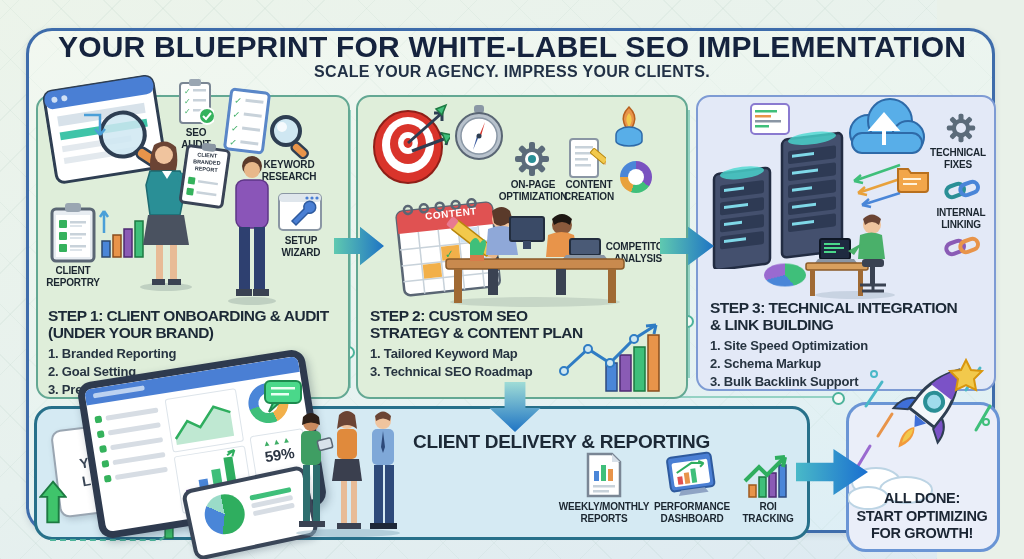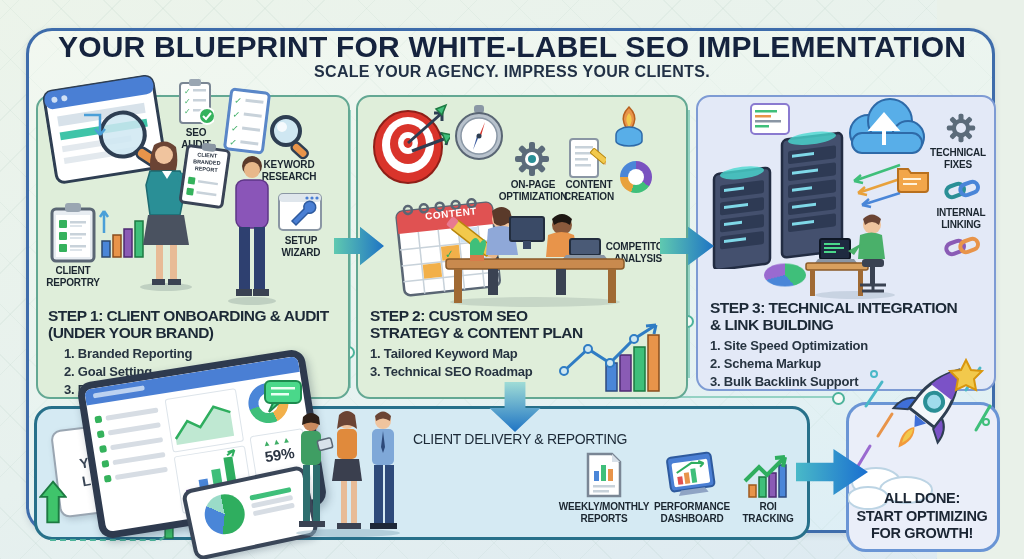--- a/index.html
+++ b/index.html
@@ -211,21 +211,21 @@
         <rect x="15" y="74" width="11" height="62" fill="#2e4070"></rect>
         <rect x="30" y="74" width="11" height="62" fill="#2e4070"></rect>
         <path d="M12 136 h16 v7 h-16 z M29 136 h16 v7 h-16 z" fill="#3a4252"></path>
       </svg>
     </div>
 
     <div class="abs step-head" style="left:10px;top:210px;width:296px;">
       <span>STEP 1: CLIENT ONBOARDING &amp; AUDIT</span>
       <span>(UNDER YOUR BRAND)</span>
     </div>
-    <div class="abs step-items" style="left:26px;top:248px;">
+    <div class="abs step-items" style="left:10px;top:248px;">
       <div>1. Branded Reporting</div>
       <div>2. Goal Setting</div>
       <div>3. Preliminary Analysis</div>
     </div>
   </div>
 
   <div class="panel panel-green" style="left:356px;top:95px;width:328px;height:300px;">
 
     <div class="abs" style="left:12px;top:6px;width:80px;height:86px;">
       <svg width="80" height="86" viewBox="0 0 80 86">
@@ -641,21 +641,21 @@
         <circle cx="90" cy="14" r="8" fill="#f0c49e"></circle>
         <path d="M82 9 q8 -9 16 0 l-1 5 q-7 -5 -14 0 z" fill="#6b4434"></path>
         <rect x="79" y="22" width="22" height="36" rx="5" fill="#7fa8d8"></rect>
         <path d="M90 24 l-2 16 2 6 2 -6 z" fill="#2e4a7a"></path>
         <rect x="81" y="58" width="9" height="58" fill="#2e4a7a"></rect>
           <rect x="92" y="58" width="9" height="58" fill="#2e4a7a"></rect>
         <path d="M77 116 h14 v6 h-14 z M90 116 h14 v6 h-14 z" fill="#1e2838"></path>
       </svg>
     </div>
 
-    <div class="abs" style="left:376px;top:22px;font-size:14px;font-weight:400;color:#1c2936;letter-spacing:-.3px;">CLIENT DELIVERY &amp; REPORTING</div>
+    <div class="abs" style="left:376px;top:22px;font-size:19px;font-weight:700;color:#1c2936;letter-spacing:-.3px;">CLIENT DELIVERY &amp; REPORTING</div>
 
     <div class="abs" style="left:548px;top:42px;width:38px;height:48px;">
       <svg width="38" height="48" viewBox="0 0 38 48">
         <path d="M3 3 h24 l8 8 v34 h-32 z" fill="#ffffff" stroke="#7a8694" stroke-width="2.5"></path>
         <path d="M27 3 l8 8 h-8 z" fill="#d8e0e8"></path>
         <rect x="9" y="20" width="5" height="10" fill="#4a86d8"></rect>
         <rect x="16" y="14" width="5" height="16" fill="#3fbf7a"></rect>
         <rect x="23" y="18" width="5" height="12" fill="#e8944a"></rect>
         <rect x="8" y="34" width="22" height="2.5" fill="#c8d2da"></rect>
           <rect x="8" y="39" width="16" height="2.5" fill="#c8d2da"></rect>

